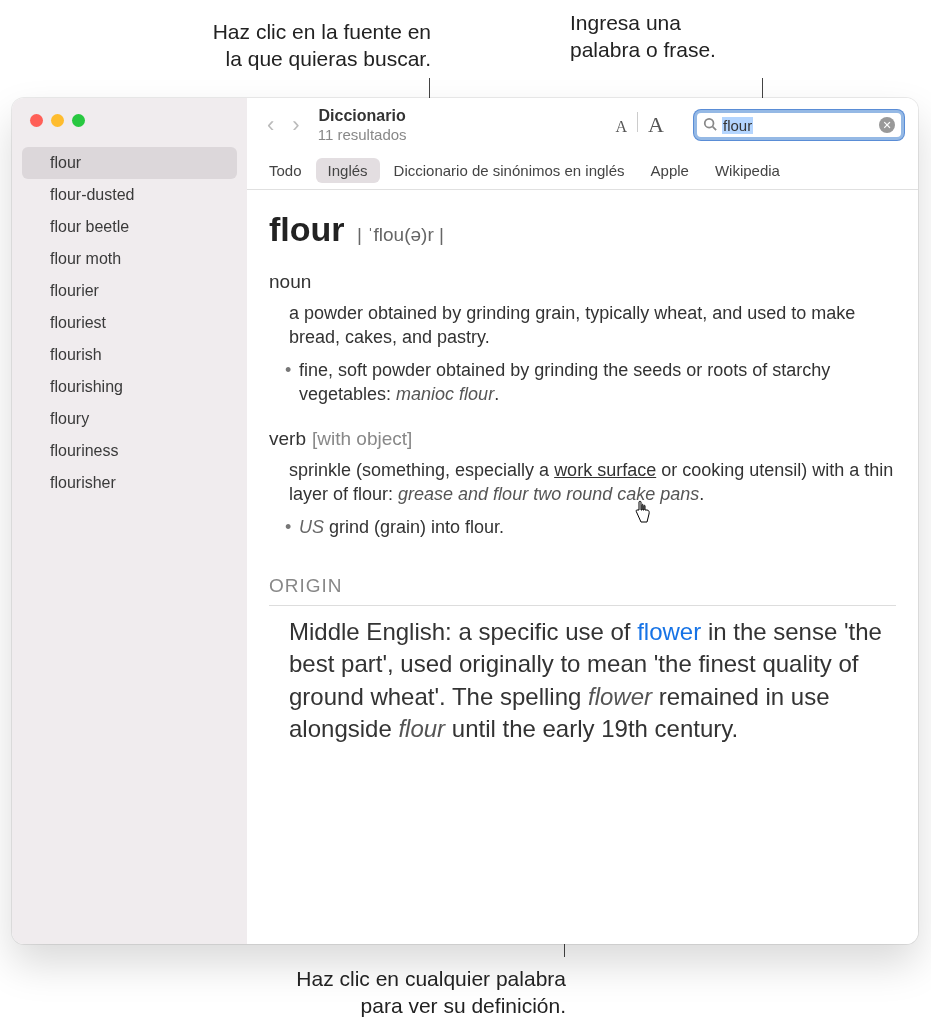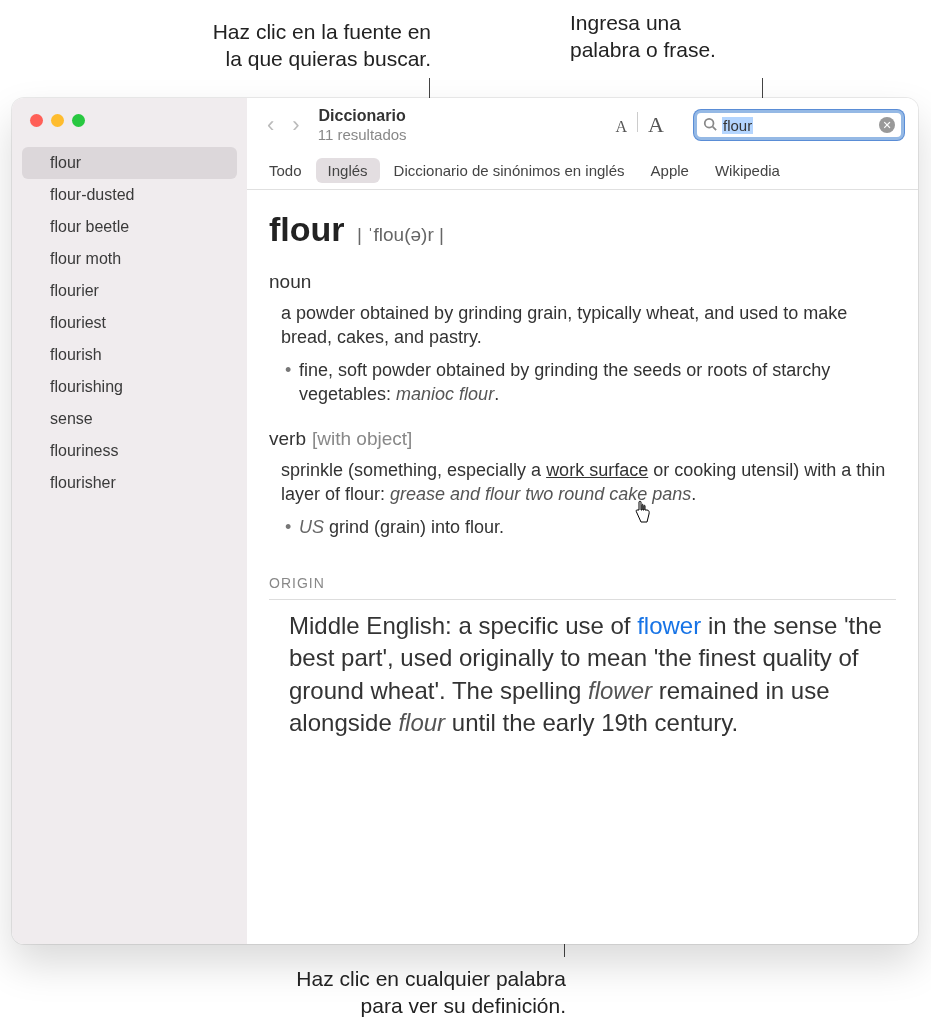--- a/index.html
+++ b/index.html
@@ -202,41 +202,41 @@
     }
     .pos .qual {
       color: #888;
       margin-left: 6px;
     }
     .def {
       font-size: 18px;
       color: #333;
       line-height: 1.35;
       margin-top: 8px;
-      margin-left: 12px;
+      margin-left: 20px;
     }
     .subdef {
       font-size: 18px;
       color: #333;
       line-height: 1.35;
       margin-top: 8px;
       margin-left: 30px;
       position: relative;
     }
     .subdef::before {
       content: "•";
       position: absolute;
       left: -14px;
       color: #777;
     }
     .example { font-style: italic; color: #555; }
     .region { font-style: italic; color: #666; }
     .underlined { text-decoration: underline; }
     .origin-hdr {
-      font-size: 14px;
+      font-size: 19px;
       letter-spacing: 1px;
       color: #888;
       margin-top: 36px;
       border-bottom: 1px solid #ddd;
       padding-bottom: 8px;
     }
     .origin-text {
       font-size: 24px;
       color: #333;
       line-height: 1.35;
@@ -283,21 +283,21 @@
     </div>
     <div class="sidebar-list">
       <div class="sidebar-item selected"><span>flour</span></div>
       <div class="sidebar-item"><span>flour-dusted</span></div>
       <div class="sidebar-item"><span>flour beetle</span></div>
       <div class="sidebar-item"><span>flour moth</span></div>
       <div class="sidebar-item"><span>flourier</span></div>
       <div class="sidebar-item"><span>flouriest</span></div>
       <div class="sidebar-item"><span>flourish</span></div>
       <div class="sidebar-item"><span>flourishing</span></div>
-      <div class="sidebar-item"><span>sense</span></div>
+      <div class="sidebar-item"><span>floury</span></div>
       <div class="sidebar-item"><span>flouriness</span></div>
       <div class="sidebar-item"><span>flourisher</span></div>
     </div>
   </div>
 
   <div class="main">
     <div class="toolbar">
       <div class="nav-btns">
         <span class="nav-btn">‹</span>
         <span class="nav-btn">›</span>

